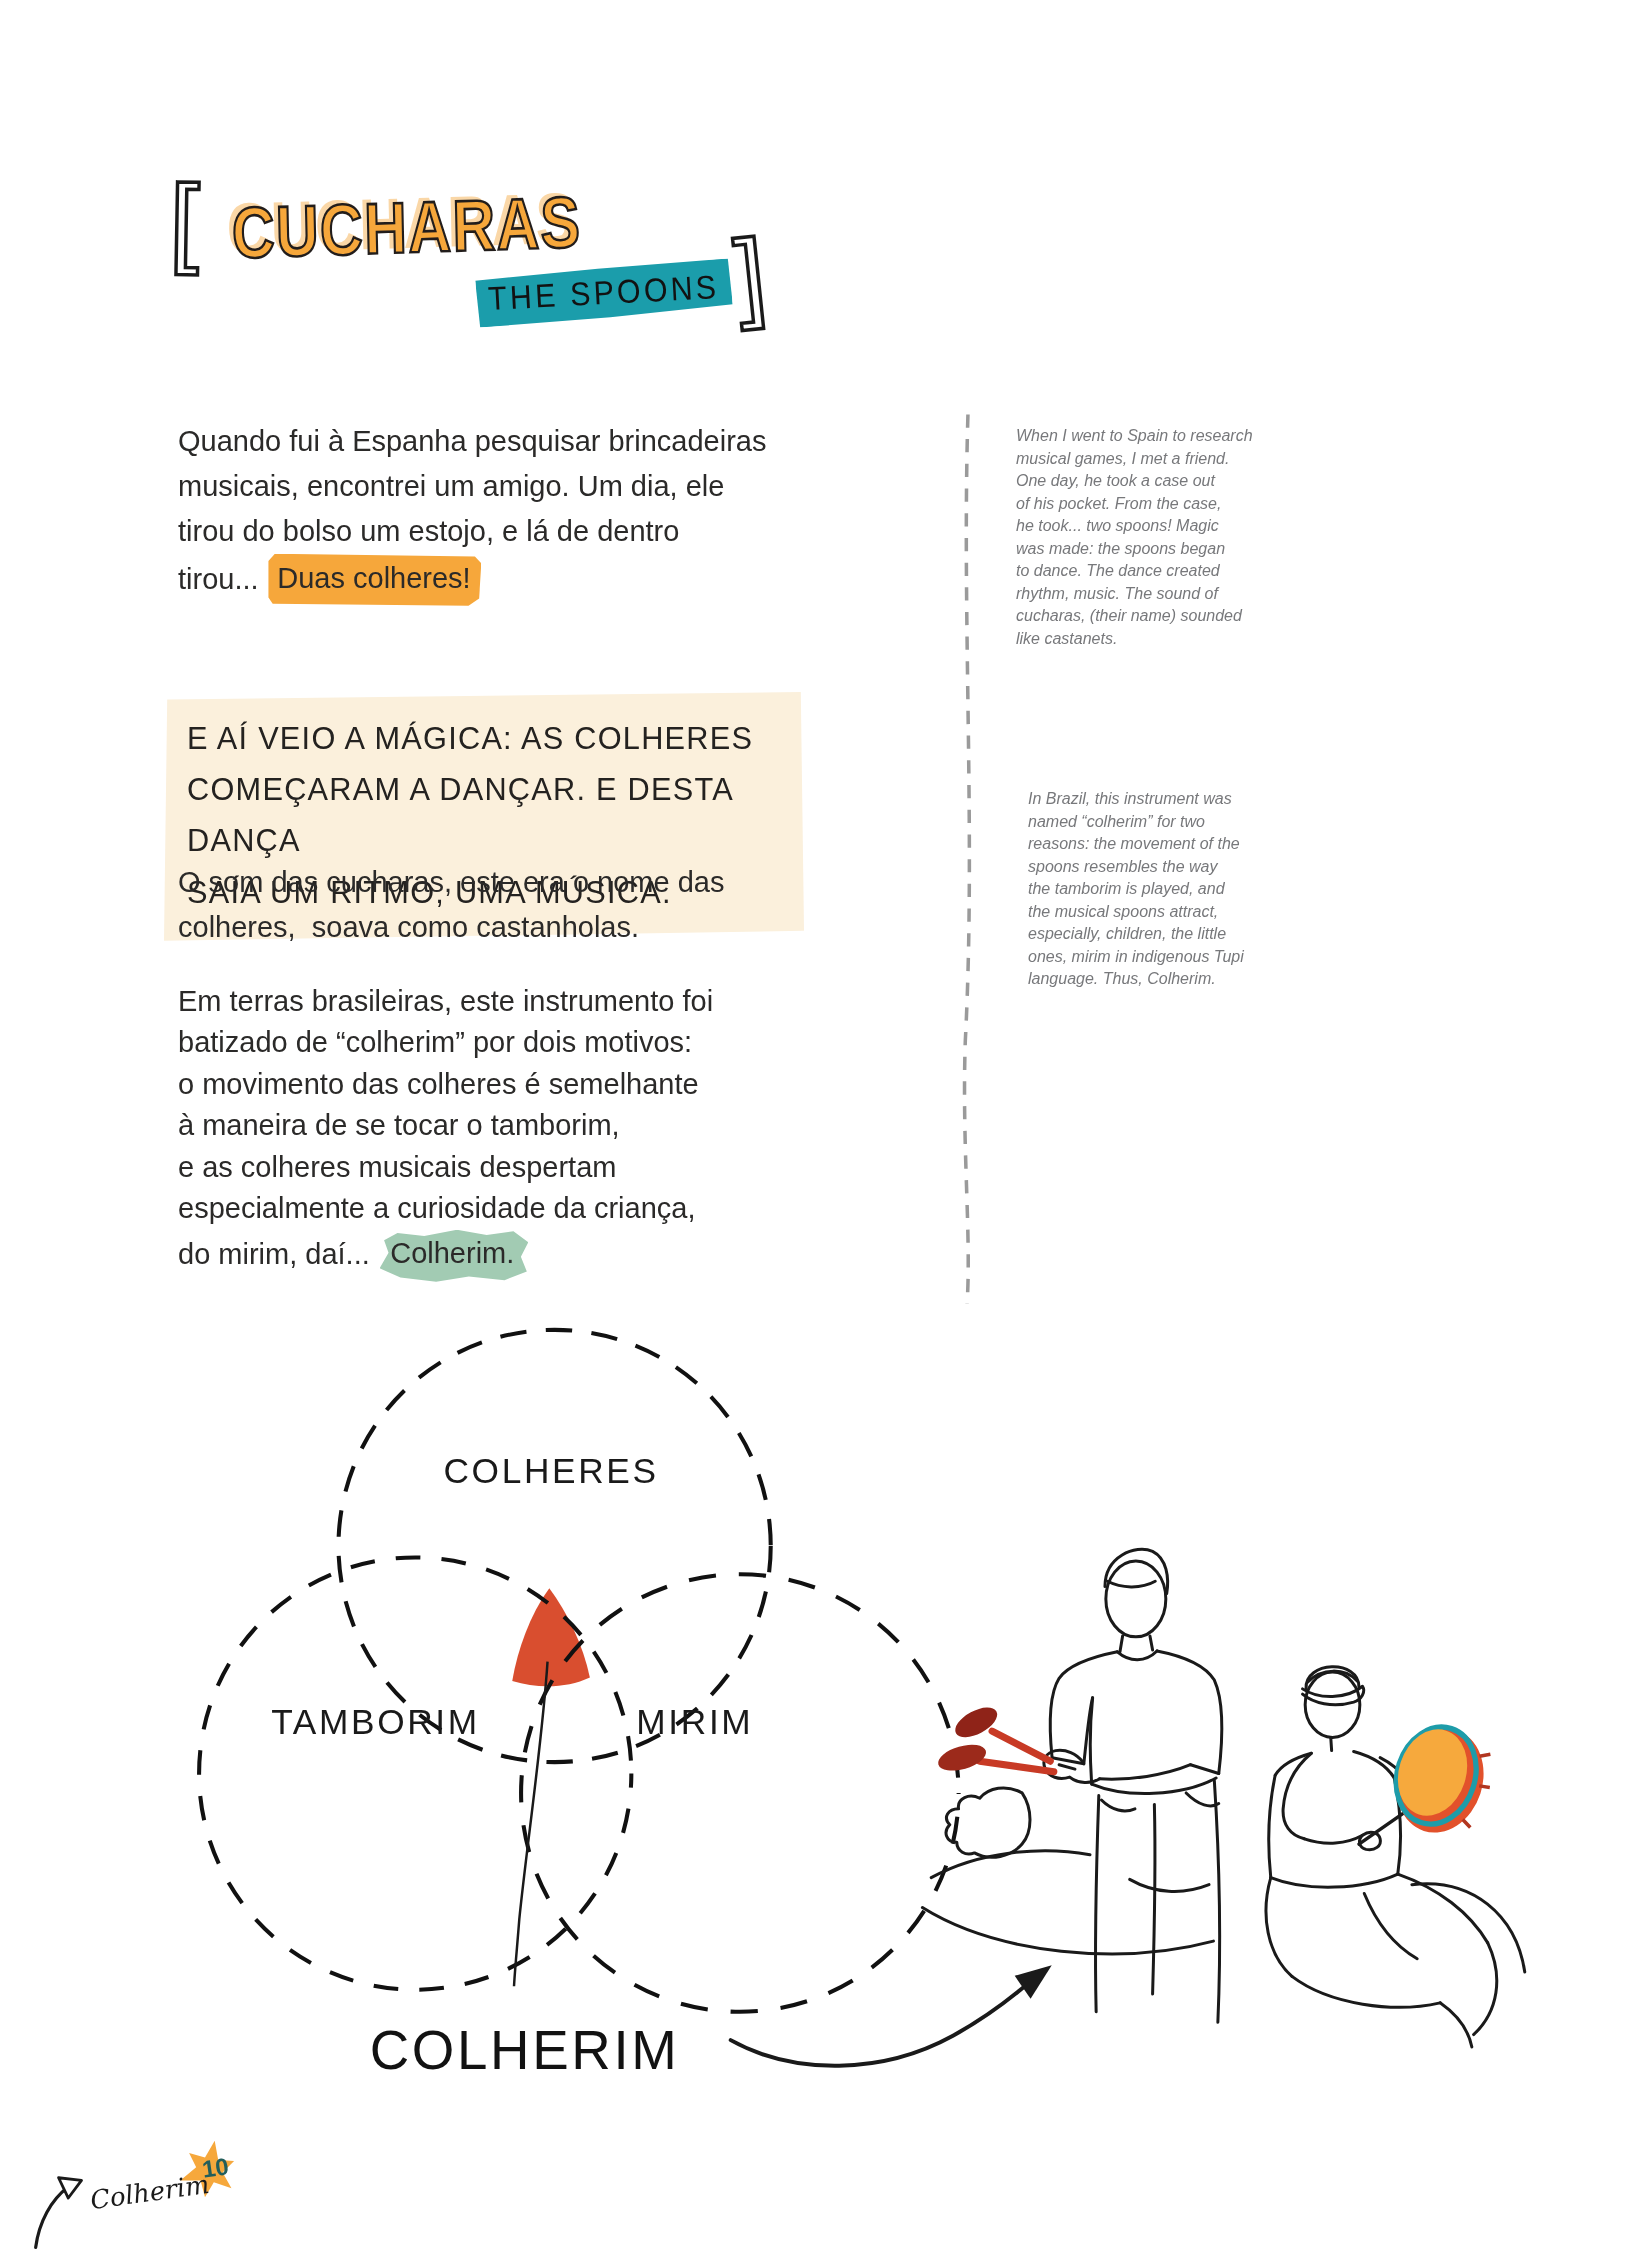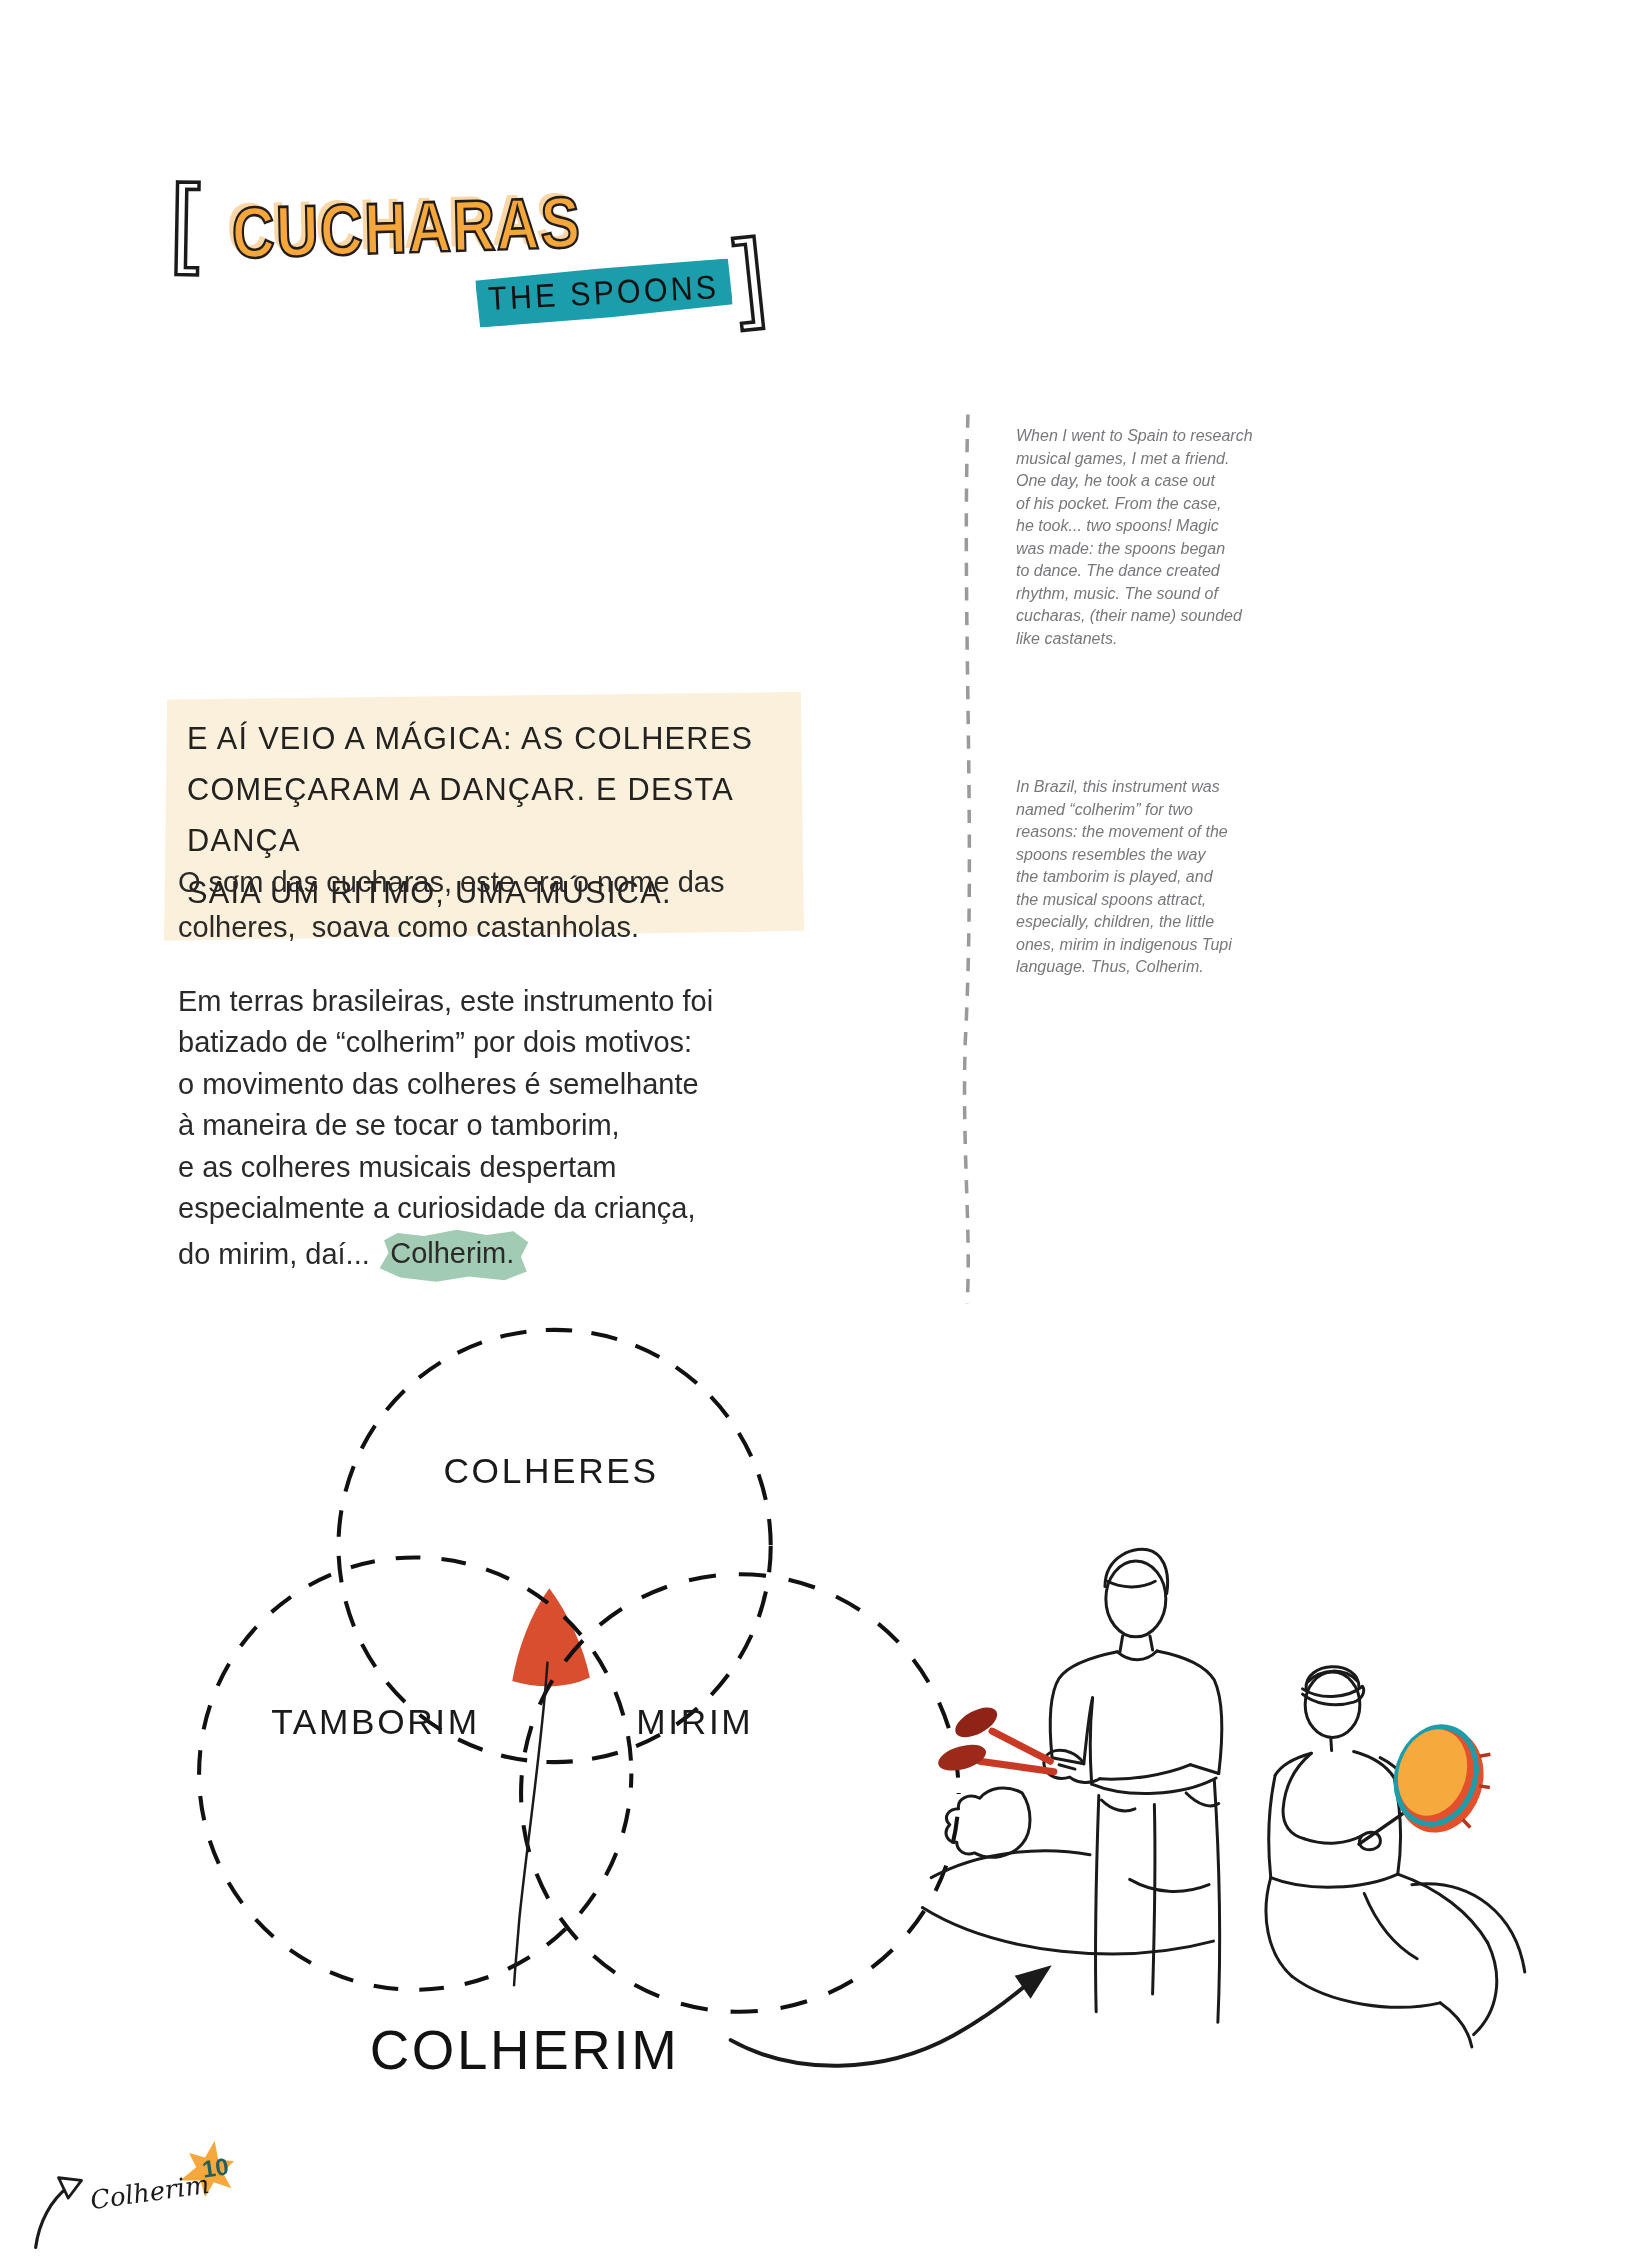--- a/index.html
+++ b/index.html
@@ -58,20 +58,24 @@
 
 <div id="page-root">
 
   <div class="bracket" id="bracket-left">[</div>
   <h1 id="main-title" style="margin:0;">CUCHARAS</h1>
   <div id="subtitle-strip">
     <span>THE SPOONS</span>
   </div>
   <div class="bracket" id="bracket-right">]</div>
 
+  <p class="pt" id="pt-para1" style="margin:0;"><span>Quando fui à Espanha pesquisar brincadeiras
+musicais, encontrei um amigo. Um dia, ele
+tirou do bolso um estojo, e lá de dentro
+tirou... </span><span class="hl-orange">Duas colheres!</span></p>
 
   <div id="magic-box">
     <div class="inner">E AÍ VEIO A MÁGICA: AS COLHERES
 COMEÇARAM A DANÇAR. E DESTA DANÇA
 SAÍA UM RITMO, UMA MÚSICA.</div>
   </div>
 
   <p class="pt" id="pt-para2" style="margin:0;">O som das cucharas, este era o nome das
 colheres, &nbsp;soava como castanholas.</p>
 
@@ -86,21 +90,21 @@
   <p class="en" id="en-para1" style="margin:0;">When I went to Spain to research
 musical games, I met a friend.
 One day, he took a case out
 of his pocket. From the case,
 he took... two spoons! Magic
 was made: the spoons began
 to dance. The dance created
 rhythm, music. The sound of
 cucharas, (their name) sounded
 like castanets.</p>
-  <p class="en" id="en-para2" style="margin:0;">In Brazil, this instrument was
+  <p class="en" id="en-para2" style="margin:12px;">In Brazil, this instrument was
 named “colherim” for two
 reasons: the movement of the
 spoons resembles the way
 the tamborim is played, and
 the musical spoons attract,
 especially, children, the little
 ones, mirim in indigenous Tupi
 language. Thus, Colherim.</p>
 
   <svg class="abs-svg" style="left:0;top:0;" width="1651" height="2258" viewBox="0 0 1871 2560">

